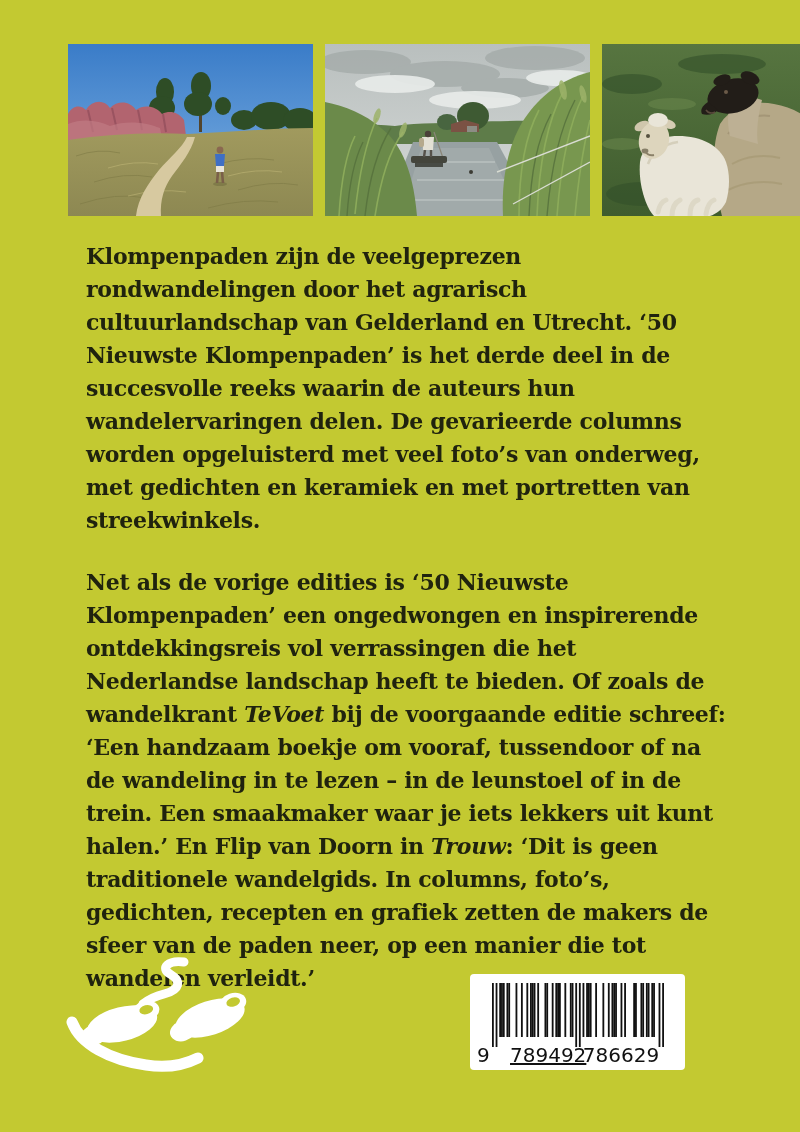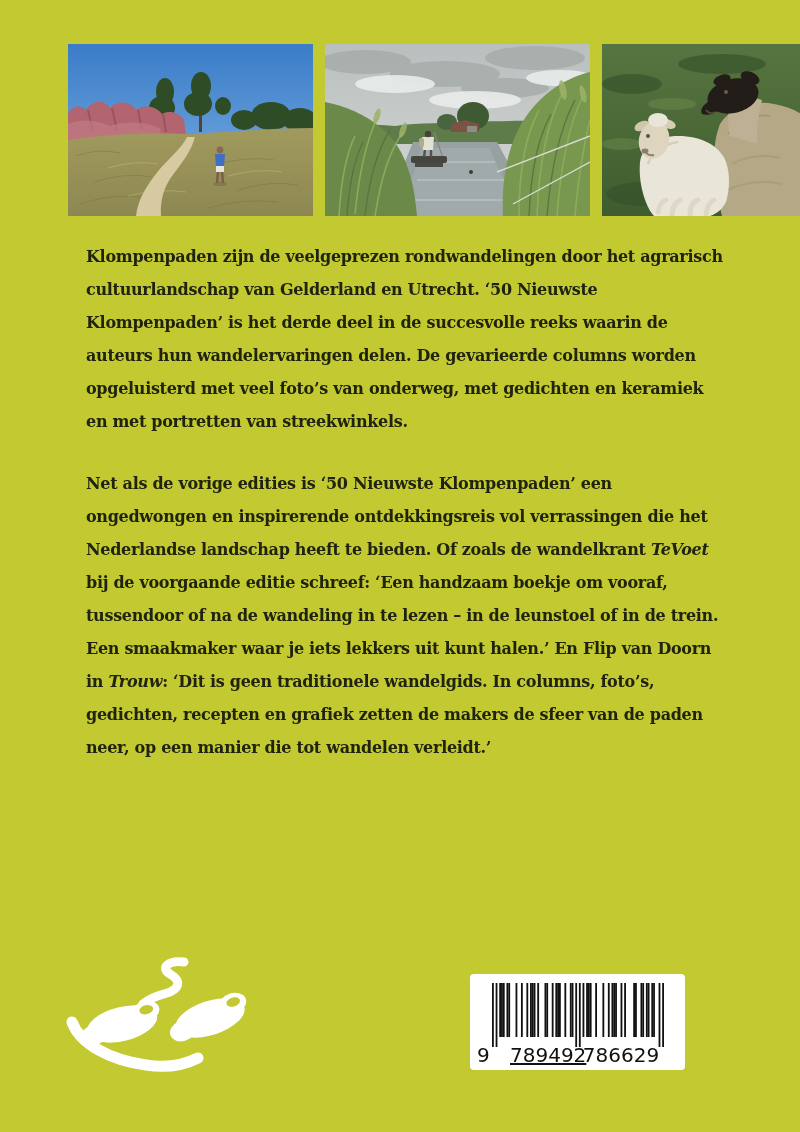--- a/index.html
+++ b/index.html
@@ -9,21 +9,21 @@
     font-family:"DejaVu Serif", serif;
   }
   .photo{position:absolute;top:28px;overflow:hidden;}
   .photo svg{display:block;width:100%;height:100%;}
   #photo-1{left:28px;width:245px;height:172px;}
   #photo-2{left:285px;width:265px;height:172px;}
   #photo-3{left:562px;width:235px;height:172px;}
 
   .copy{
     position:absolute;left:86px;top:240px;width:641px;
-    color:#20230e;font-weight:bold;font-size:16px;line-height:33px;
+    color:#20230e;font-weight:bold;font-size:22px;line-height:33px;
     letter-spacing:-0.3px;
   }
   .copy p{margin:0;}
   .copy p + p{margin-top:29px;}
   .copy em{}
 
   .logo{position:absolute;left:60px;top:948px;width:200px;height:130px;}
   .logo svg{display:block;width:100%;height:100%;}
 
   .barcode{

